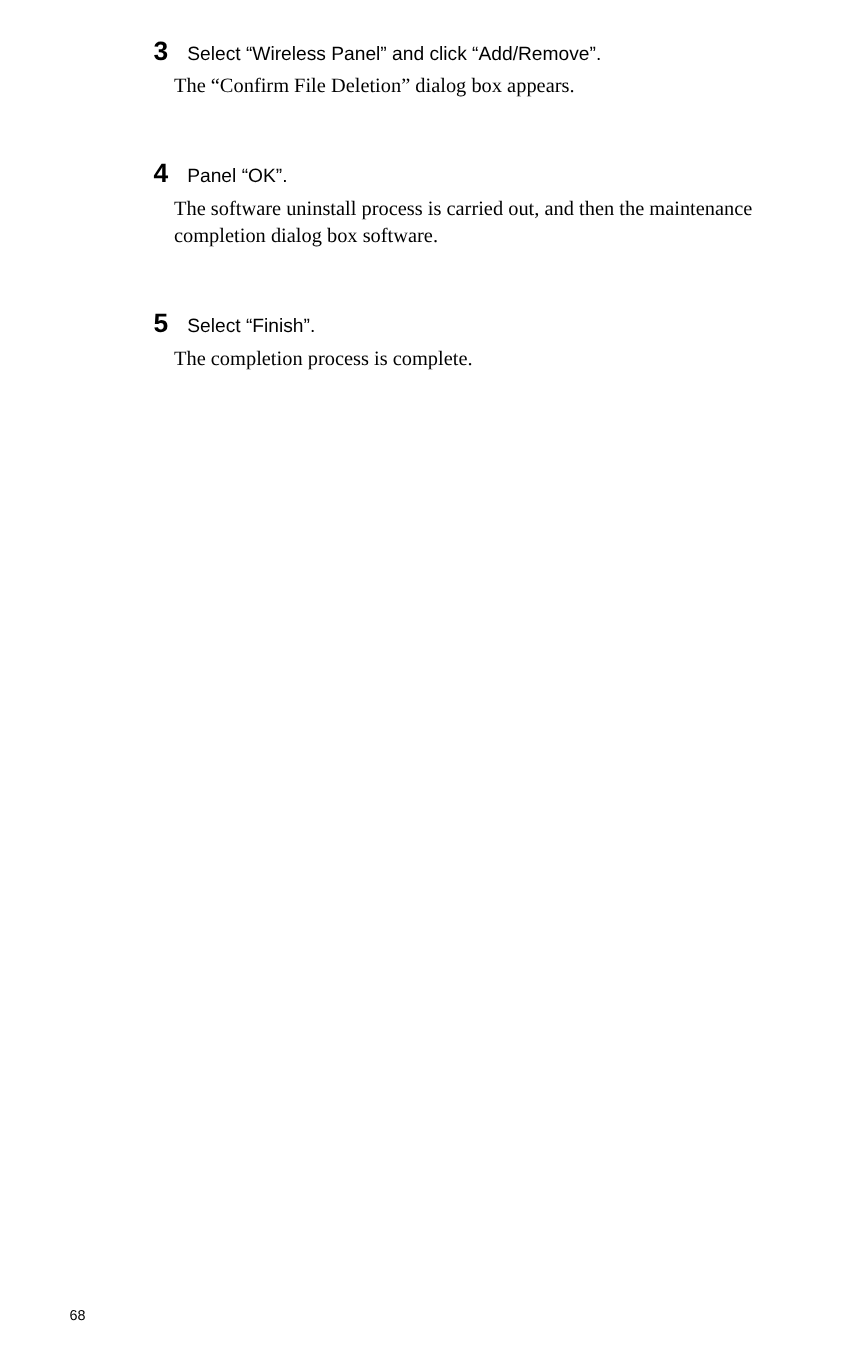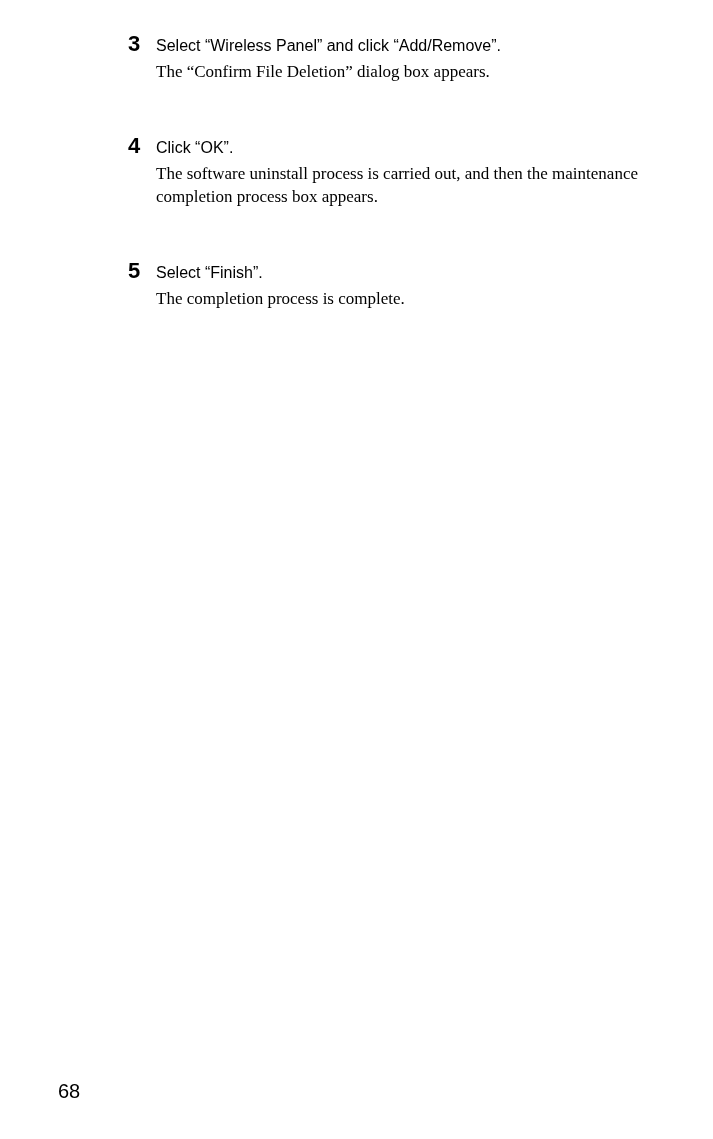--- a/index.html
+++ b/index.html
@@ -36,52 +36,52 @@
       flex-shrink: 0;
       line-height: 1;
     }
     .step-title {
       font-family: Helvetica, Arial, sans-serif;
       font-size: 16px;
       line-height: 1.2;
       margin-top: 28px;
     }
     .step-body {
-      margin-left: 28px;
+      margin-left: 17px;
       font-family: "Times New Roman", Times, serif;
       font-size: 17px;
       line-height: 1.35;
     }
     .page-number {
       position: absolute;
       left: 58px;
       bottom: 36px;
       font-family: Helvetica, Arial, sans-serif;
-      font-size: 20px;
+      font-size: 12px;
     }
   </style>
 </head>
 <body>
 
 <div class="content">
 
   <div class="step">
     <div class="step-head">
       <div class="step-number">3</div>
       <div class="step-title">Select “Wireless Panel” and click “Add/Remove”.</div>
     </div>
     <div class="step-body">The “Confirm File Deletion” dialog box appears.</div>
   </div>
 
   <div class="step">
     <div class="step-head">
       <div class="step-number">4</div>
-      <div class="step-title">Click “OK”.</div>
+      <div class="step-title">Panel “OK”.</div>
     </div>
-    <div class="step-body">The software uninstall process is carried out, and then the maintenance completion process box appears.</div>
+    <div class="step-body">The software uninstall process is carried out, and then the maintenance completion dialog box software.</div>
   </div>
 
   <div class="step">
     <div class="step-head">
       <div class="step-number">5</div>
       <div class="step-title">Select “Finish”.</div>
     </div>
     <div class="step-body">The completion process is complete.</div>
   </div>
 

